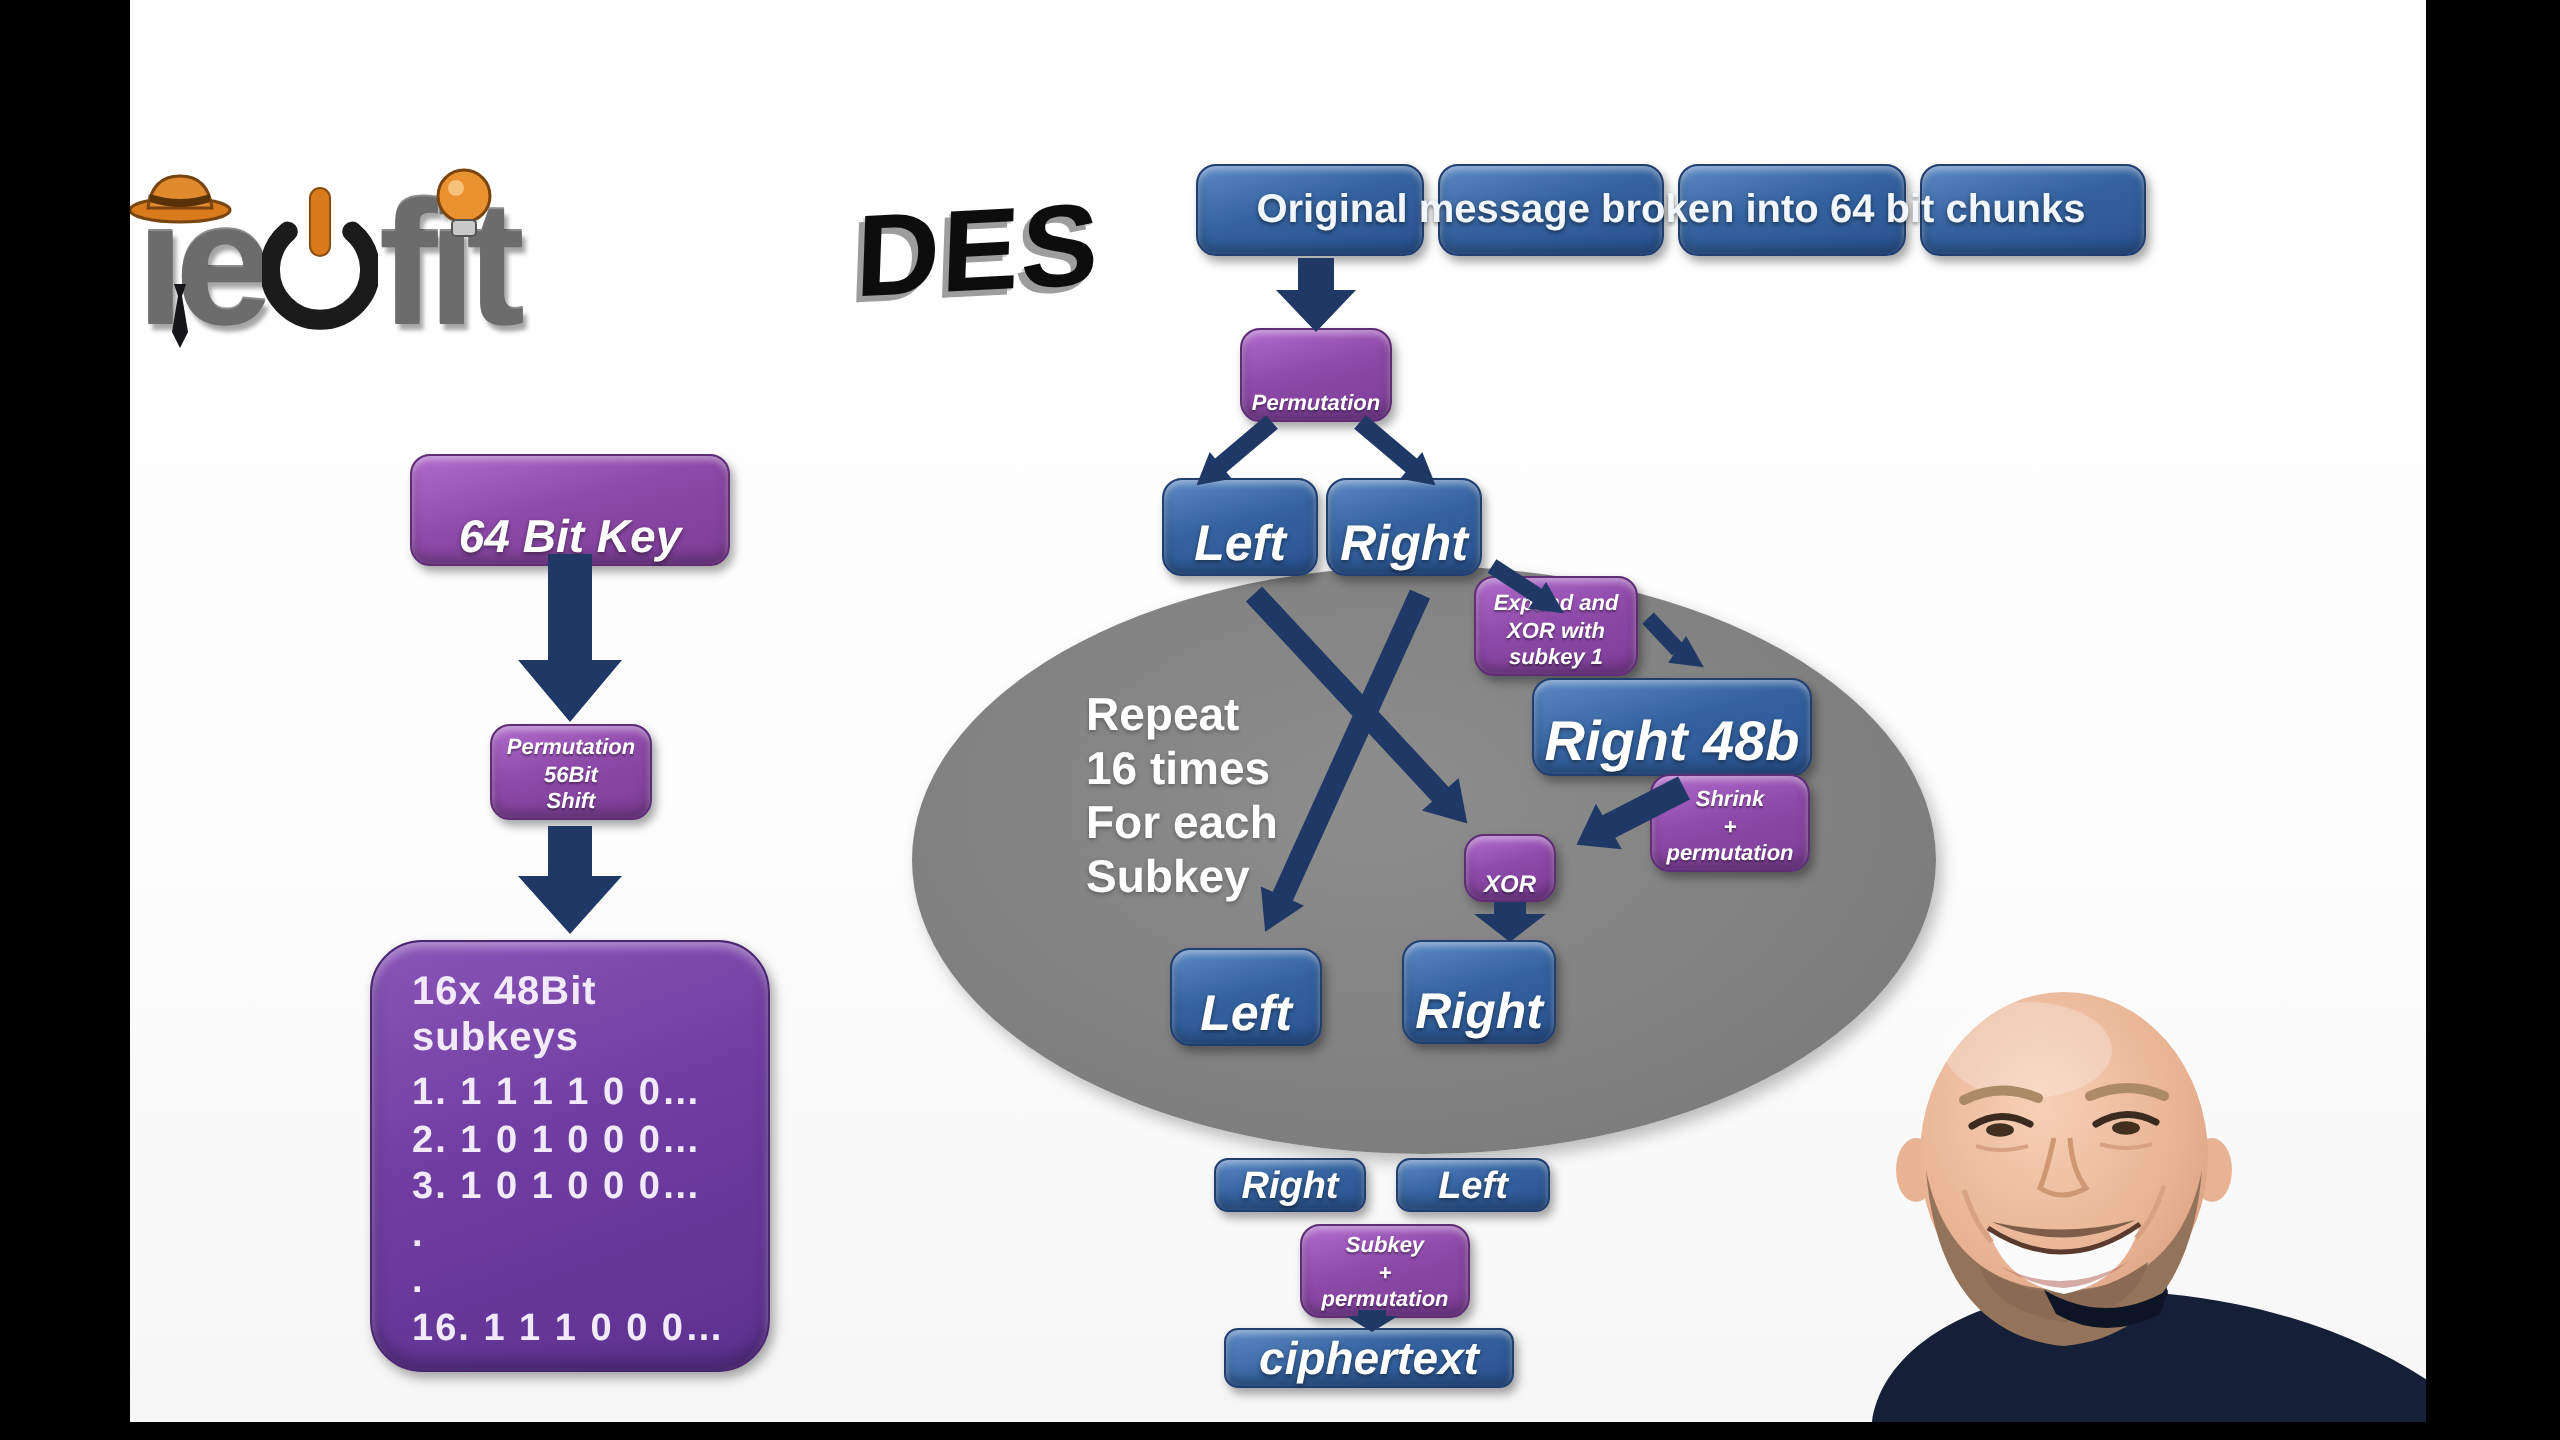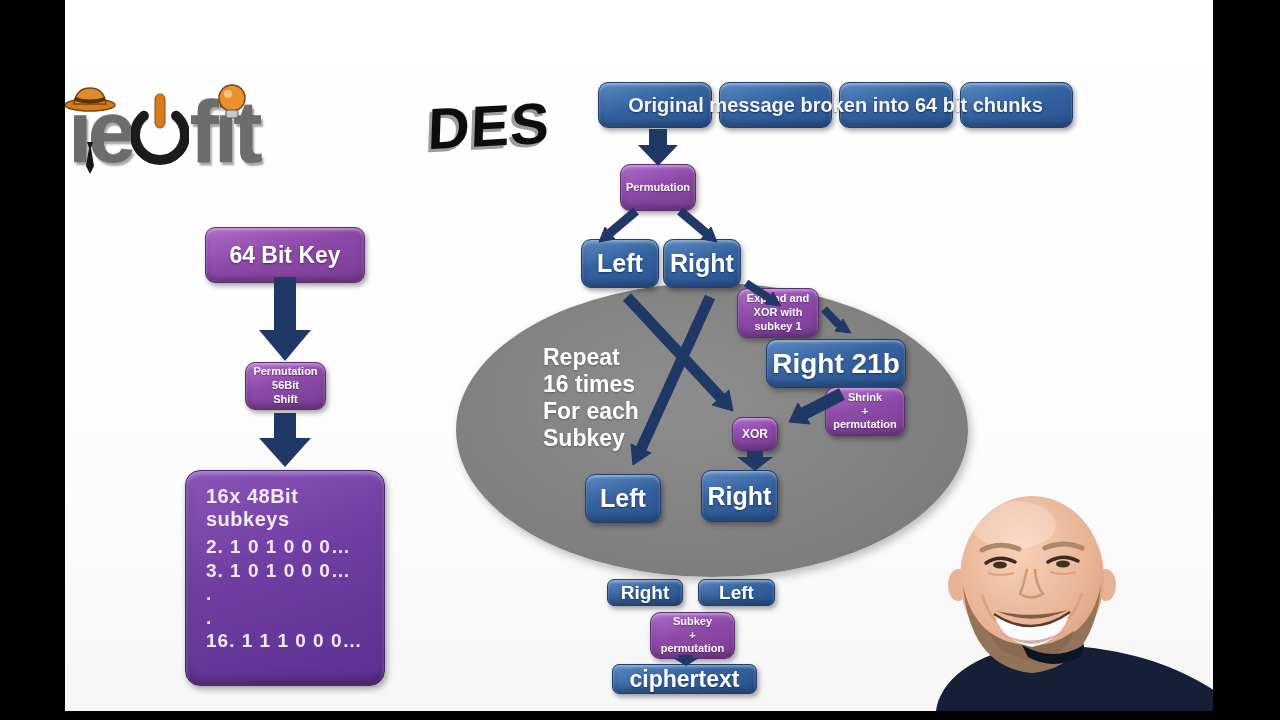--- a/index.html
+++ b/index.html
@@ -10,23 +10,23 @@
   .abs { position:absolute; }
 
   
   .bar { position:absolute; background:#000; z-index:60; }
   .bar-left  { left:0; top:0; width:65px; height:720px; }
   .bar-right { left:1213px; top:0; width:67px; height:720px; }
   .bar-bottom{ left:0; top:711px; width:1280px; height:9px; }
 
   
   .box { position:absolute; display:flex; flex-direction:column; align-items:center;
-         justify-content:center; color:#fff; text-align:center;
+         justify-content:flex-end; color:#fff; text-align:center;
          border-radius:10px; z-index:10;
-         box-shadow:2px 3px 5px rgba(0,0,0,.35), inset 0 2px 3px rgba(255,255,255,.4), inset 0 -4px 6px rgba(0,0,0,.25); }
+         box-shadow:2px 3px 5px rgba(0,0,0,.35), inset 0 2px 3px rgba(255,255,255,.4), inset 0 -4px 6px rgba(0,0,0,.25);font-style:italic; }
   .blue   { background:linear-gradient(165deg,#5c89c4 0%, #35639f 45%, #2a5391 100%); border:1px solid #203f70; }
   .purple { background:linear-gradient(165deg,#b06ccc 0%, #8d4aa8 45%, #7c3d96 100%); border:1px solid #5e2d75; }
   .box .l-sm { font-size:11px; line-height:1.25; font-weight:bold; text-shadow:0 1px 1px rgba(0,0,0,.4); }
   .lbl-lg { font-size:25px; font-weight:bold; text-shadow:0 1px 2px rgba(0,0,0,.45); }
   .lbl-md { font-size:19px; font-weight:bold; text-shadow:0 1px 2px rgba(0,0,0,.45); }
 
   .chunk-row { position:absolute; left:598px; top:82px; width:475px; height:46px; z-index:10; display:flex; gap:7px; }
   .chunk-row .chunk { flex:1; border-radius:10px;
          background:linear-gradient(165deg,#5c89c4 0%, #35639f 45%, #2a5391 100%);
          border:1px solid #203f70;
@@ -35,21 +35,21 @@
          display:flex; align-items:center; justify-content:center; color:#f2f7fd;
          font-size:20px; font-weight:bold; text-shadow:0 1px 2px rgba(0,0,0,.5); }
 
   .ellipse { position:absolute; left:456px; top:283px; width:512px; height:294px;
              background:radial-gradient(ellipse at 45% 40%, #8d8d8d 0%, #7e7e7e 70%, #747474 100%);
              border-radius:50%; z-index:5; box-shadow:3px 4px 8px rgba(0,0,0,.25); }
   .loop-note { position:absolute; left:543px; top:344px; z-index:8; color:#fff;
                font-size:23px; font-weight:bold; line-height:27px; text-shadow:0 1px 2px rgba(0,0,0,.3); }
 
   .subkeys { position:absolute; left:185px; top:470px; width:200px; height:216px;
-             border-radius:15px; z-index:10; color:#f2e9fa; padding:14px 0 0 20px;
+             border-radius:26px; z-index:10; color:#f2e9fa; padding:14px 0 0 20px;
              background:linear-gradient(160deg,#8a55b8 0%, #6f3da2 45%, #5c3190 100%);
              border:1px solid #4a2670;
              box-shadow:2px 3px 6px rgba(0,0,0,.35), inset 0 3px 4px rgba(255,255,255,.35), inset 0 -6px 8px rgba(0,0,0,.25); }
   .subkeys .t { font-size:20px; font-weight:bold; margin-bottom:4px; letter-spacing:.5px; }
   .subkeys .ln { font-size:19px; font-weight:bold; line-height:23.5px; letter-spacing:1px; }
 
   svg.overlay { position:absolute; left:0; top:0; width:1280px; height:720px; z-index:15; pointer-events:none; }
   svg.facesvg { position:absolute; left:930px; top:483px; width:285px; height:228px; z-index:40; }
 
   
@@ -110,20 +110,21 @@
 <div class="box purple" style="left:205px;top:227px;width:160px;height:56px">
   <span class="lbl-lg" style="font-size:23px">64 Bit Key</span>
 </div>
 <div class="box purple" style="left:245px;top:362px;width:81px;height:48px">
   <span class="l-sm">Permutation</span>
   <span class="l-sm">56Bit</span>
   <span class="l-sm">Shift</span>
 </div>
 <div class="subkeys">
   <div class="t">16x 48Bit subkeys</div>
+  <div class="ln">1. 1 1 1 1 0 0…</div>
   <div class="ln">2. 1 0 1 0 0 0…</div>
   <div class="ln">3. 1 0 1 0 0 0…</div>
   <div class="ln">.</div>
   <div class="ln">.</div>
   <div class="ln">16. 1 1 1 0 0 0…</div>
 </div>
 
 <div class="box purple" style="left:620px;top:164px;width:76px;height:47px">
   <span class="l-sm">Permutation</span>
 </div>
@@ -132,21 +133,21 @@
 </div>
 <div class="box blue" style="left:663px;top:239px;width:78px;height:49px">
   <span class="lbl-lg">Right</span>
 </div>
 <div class="box purple" style="left:737px;top:288px;width:82px;height:50px">
   <span class="l-sm">Expand and</span>
   <span class="l-sm">XOR with</span>
   <span class="l-sm">subkey 1</span>
 </div>
 <div class="box blue" style="left:766px;top:339px;width:140px;height:49px">
-  <span class="lbl-lg" style="font-size:28px">Right 21b</span>
+  <span class="lbl-lg" style="font-size:28px">Right 48b</span>
 </div>
 <div class="box purple" style="left:825px;top:387px;width:80px;height:49px">
   <span class="l-sm">Shrink</span>
   <span class="l-sm">+</span>
   <span class="l-sm">permutation</span>
 </div>
 <div class="box purple" style="left:732px;top:417px;width:46px;height:34px">
   <span class="l-sm" style="font-size:12px">XOR</span>
 </div>
 <div class="box blue" style="left:585px;top:474px;width:76px;height:49px">

